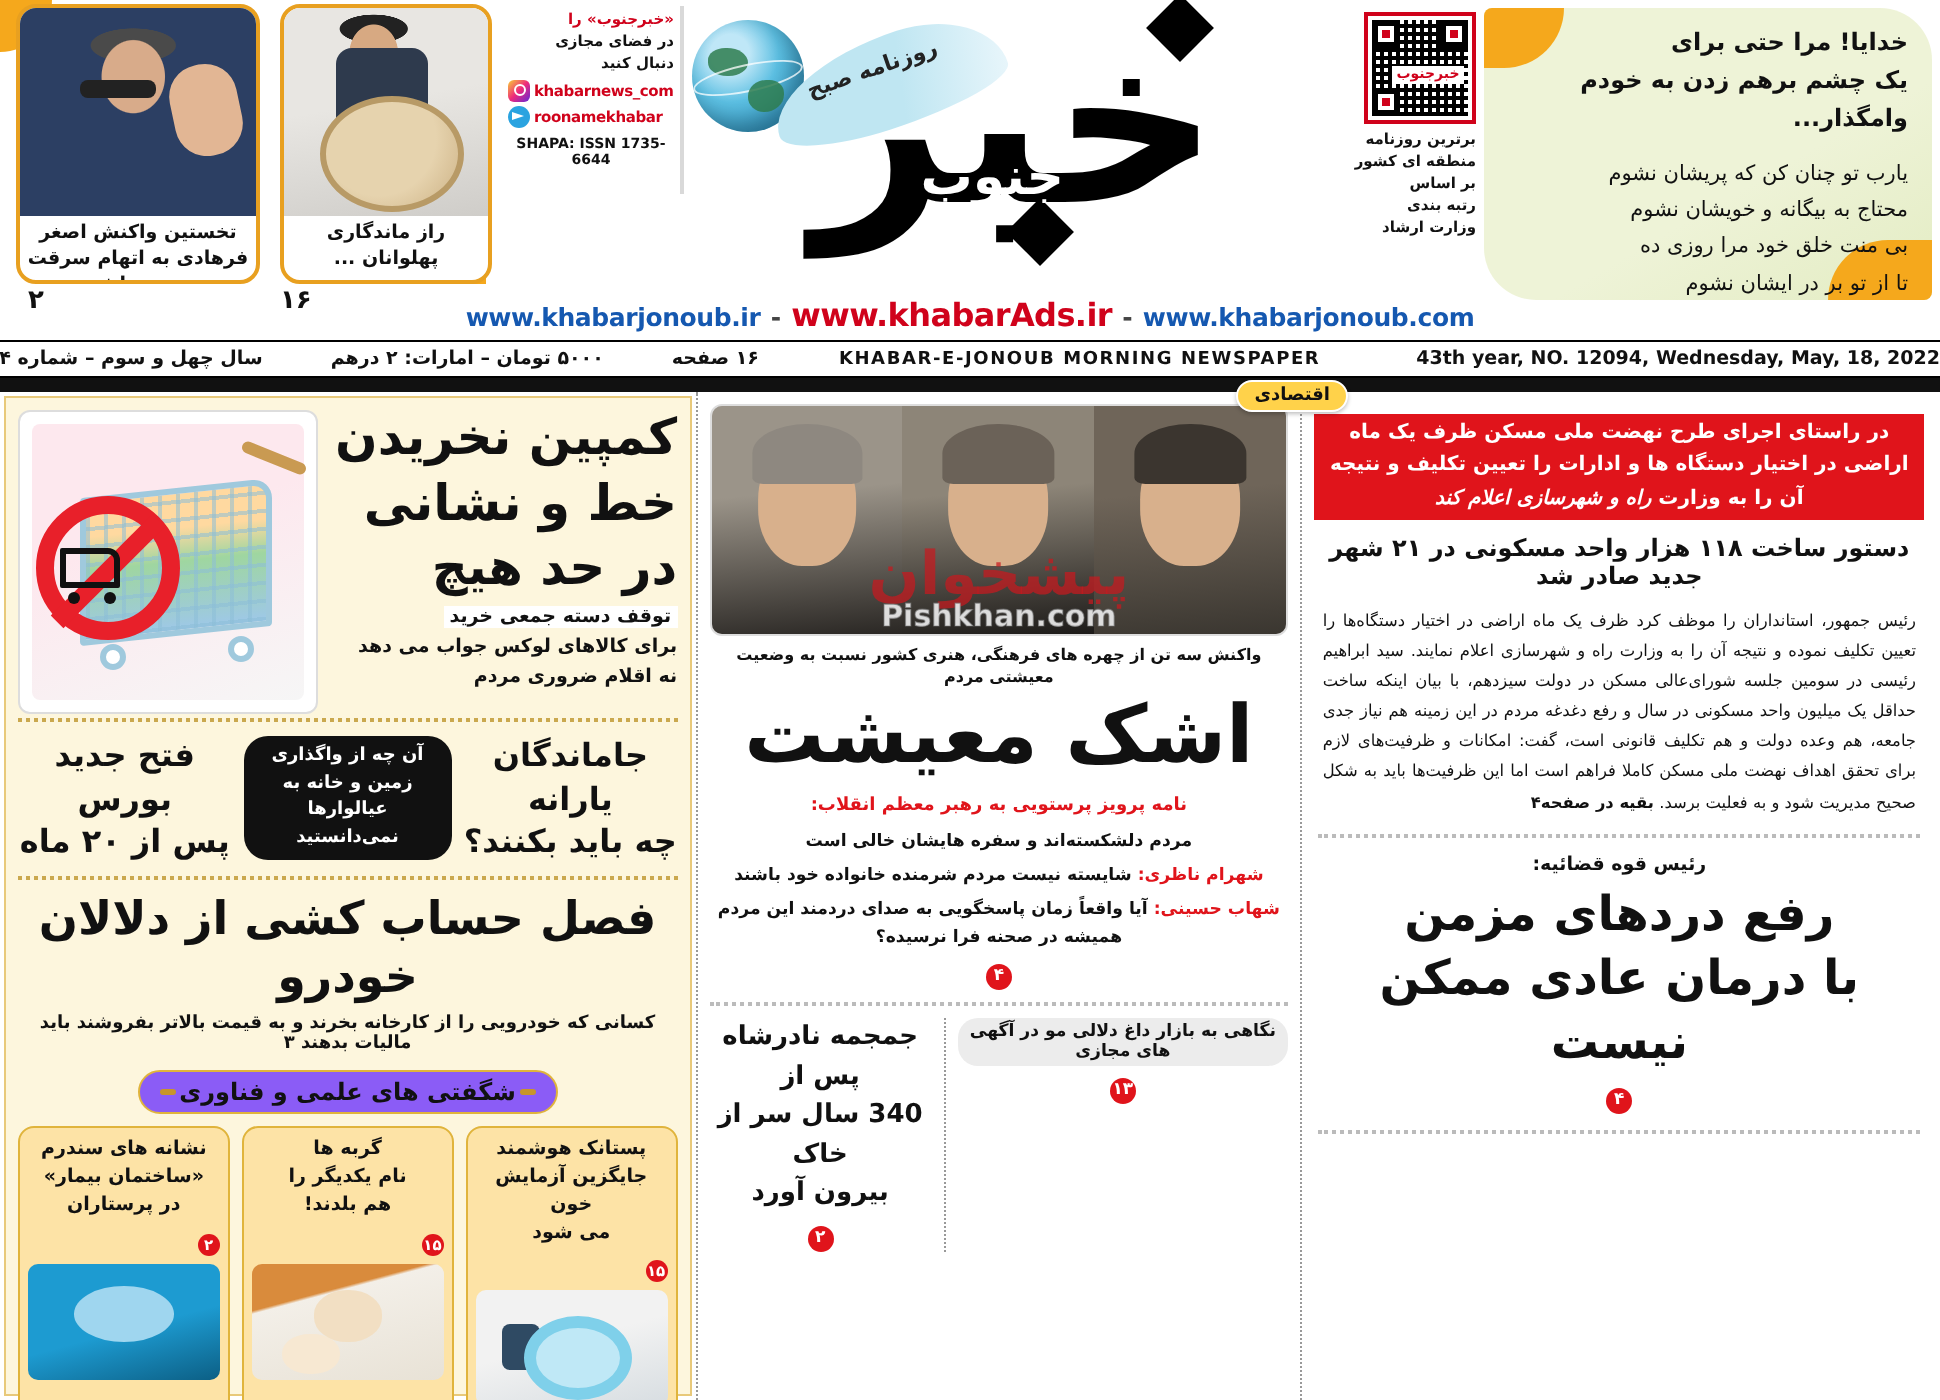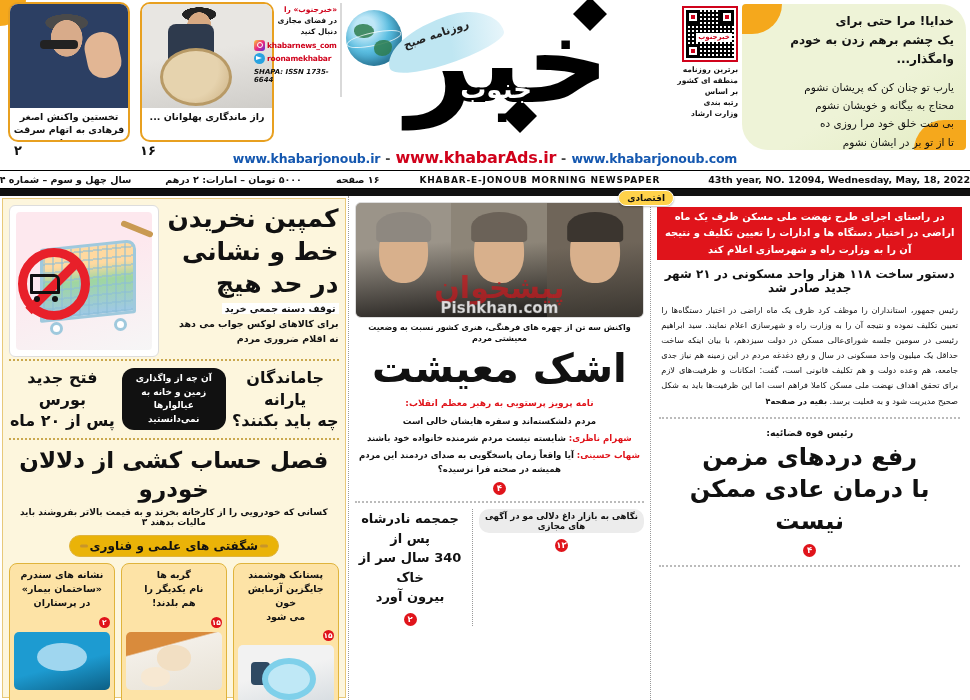--- a/index.html
+++ b/index.html
@@ -16,21 +16,21 @@
   .promo-card {
     position:absolute; top:2px; border:2px solid #e8a020; border-radius:10px;
     background:#fff; overflow:hidden;
   }
   .promo-card .ph { width:100%; height:104px; overflow:hidden; position:relative; }
   .promo-card .cap {
     font-size:9.5px; font-weight:bold; color:#111; text-align:center;
     line-height:1.35; padding:3px 2px 0;
   }
   .card-a { left:8px; width:122px; height:140px; }
-  .card-b { left:140px; width:134px; height:140px; }
+  .card-b { left:140px; width:106px; height:140px; }
 
   .corner-yellow-tl {
     position:absolute; left:0; top:0; width:26px; height:26px;
     background:#f5a81c; border-radius:0 0 26px 0;
   }
   .corner-yellow-br {
     position:absolute; left:213px; top:112px; width:30px; height:30px;
     background:#f5a81c; border-radius:30px 0 0 0;
   }
 
@@ -70,21 +70,21 @@
   .sb-line { font-size:7.5px; font-weight:bold; color:#111; line-height:1.45; }
   .sb-brand { color:#d0021b; }
   .sb-chip { display:flex; align-items:center; gap:2px; margin-top:2px; direction:ltr; }
   .sb-ic { width:11px; height:11px; border-radius:3px; flex:0 0 auto; }
   .sb-ig { background:linear-gradient(135deg,#f9ce34,#ee2a7b,#6228d7); position:relative; }
   .sb-ig::after{content:"";position:absolute;inset:2.5px;border:1.2px solid #fff;border-radius:50%;}
   .sb-tg { background:#2aa3e0; border-radius:50%; position:relative; }
   .sb-tg::after{content:"";position:absolute;left:2px;top:3.5px;width:0;height:0;
     border-left:6px solid #fff;border-top:2px solid transparent;border-bottom:2px solid transparent;}
   .sb-txt { font-size:7.5px; font-weight:bold; color:#d0021b; letter-spacing:-.2px; }
-  .sb-shapa { font-size:7px; font-weight:bold; color:#111; margin-top:4px; direction:ltr; text-align:left;font-style:italic; }
+  .sb-shapa { font-size:7px; font-weight:bold; color:#111; margin-top:4px; direction:ltr; text-align:center; }
 
   
   .logo-wrap { position:absolute; left:340px; top:0; width:300px; height:150px; }
   .globe {
     position:absolute; left:6px; top:10px; width:56px; height:56px; border-radius:50%;
     background:radial-gradient(circle at 34% 30%, #bfe7f7 0 18%, #5cbfe2 45%, #1a7fae 100%);
     box-shadow: inset -5px -5px 10px rgba(0,0,0,.25);
     overflow:hidden;
   }
   .globe::before{content:"";position:absolute;left:8px;top:14px;width:20px;height:14px;
@@ -167,21 +167,21 @@
     box-shadow:0 1px 2px rgba(0,0,0,.25);
   }
   .lead-title{
     font-size:34px;font-weight:bold;color:#000;text-align:center;
     line-height:1.22;letter-spacing:-1px;margin-top:2px;
   }
   .red-strap{
     background:#e0141b;color:#fff;font-size:10px;font-weight:bold;
     line-height:1.55;text-align:center;padding:2px 5px;margin-top:5px;
   }
-  .red-strap .l2{display:inline-block;margin-top:2px;}
+  .red-strap .l2{display:inline-block;margin-top:2px;font-style:italic;}
   .lead-sub{font-size:12px;font-weight:bold;color:#111;text-align:center;margin-top:7px;}
   .lead-body{
     font-size:8.2px;color:#111;line-height:1.85;text-align:justify;
     margin-top:8px;padding:0 4px;
   }
   .cont-note{font-weight:bold;font-size:8.2px;}
   .dotted-sep{border-top:2px dotted #bbb;margin:8px 2px;}
 
   .sec-kicker{font-size:9.5px;font-weight:bold;color:#111;text-align:center;}
   .sec-title{font-size:24px;font-weight:bold;color:#111;text-align:center;line-height:1.35;margin-top:3px;}
@@ -252,21 +252,21 @@
   .lc-sep{border-top:2px dotted #caa84e;margin:6px 0;clear:both;}
   .lc-row{display:flex;align-items:center;gap:6px;}
   .lc-h2{font-size:16px;font-weight:bold;color:#111;line-height:1.35;text-align:center;flex:1;}
   .black-pill{
     background:#111;color:#fff;border-radius:12px;font-size:9px;font-weight:bold;
     text-align:center;padding:4px 8px;line-height:1.5;width:104px;flex:0 0 auto;
   }
   .lc-h3{font-size:23px;font-weight:bold;color:#111;text-align:center;line-height:1.25;}
   .lc-h3sub{font-size:9px;font-weight:bold;color:#111;text-align:center;margin-top:4px;}
   .sci-bar{
-    background:#eab308;border:1px solid #e0b43c;border-radius:12px;
+    background:#8b5cf6;border:1px solid #e0b43c;border-radius:12px;
     font-size:12px;font-weight:bold;color:#111;text-align:center;padding:3px 10px;
     margin:8px auto 6px;width:210px;position:relative;
   }
   .sci-bar::before,.sci-bar::after{content:"";position:absolute;top:50%;width:8px;height:3px;background:#c8952a;border-radius:2px;}
   .sci-bar::before{left:10px;transform:translateY(-50%);}
   .sci-bar::after{right:10px;transform:translateY(-50%);}
   .tiles{display:flex;gap:6px;}
   .tile{flex:1;background:#fde3a6;border:1px solid #e0b43c;border-radius:8px;padding:4px 4px 5px;}
   .tile-t{font-size:9.5px;font-weight:bold;color:#111;text-align:center;line-height:1.45;min-height:42px;}
   .tile-num{display:inline-block;width:11px;height:11px;border-radius:50%;background:#e0141b;

